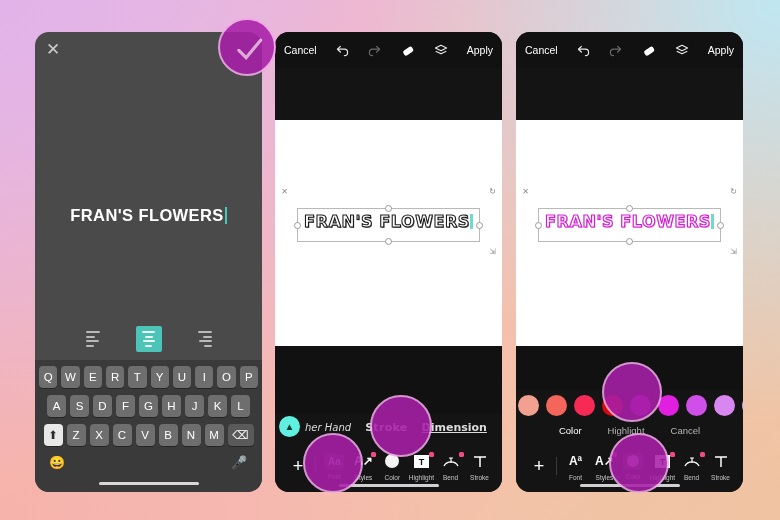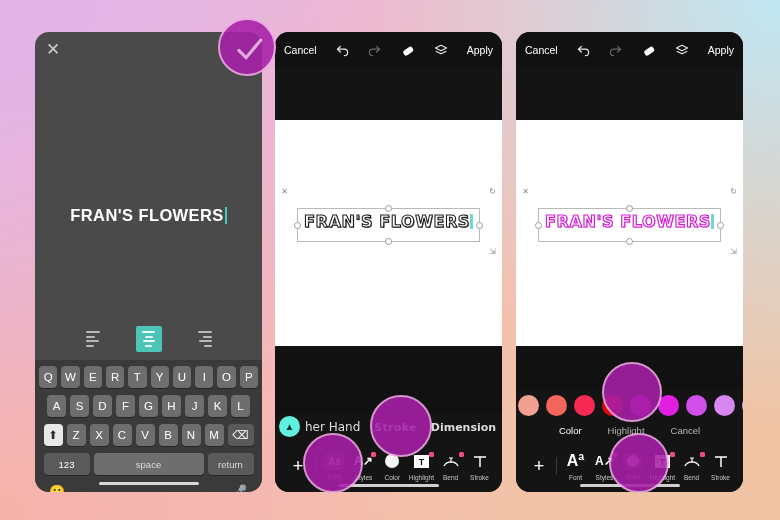--- a/index.html
+++ b/index.html
@@ -226,23 +226,23 @@
     display: flex;
     align-items: center;
     gap: 14px;
     padding-left: 30px;
     overflow: hidden;
     color: #dcdcdc;
     font-size: 11px;
     white-space: nowrap;
   }
   .font-strip span { font-family: "DejaVu Sans", sans-serif; }
-  .fn-1 { font-size: 12px; }
+  .fn-1 { font-style: italic; font-size: 10px; }
   .fn-2 { font-weight: 700; letter-spacing:.3px;}
-  .fn-3 { font-weight: 700; }
+  .fn-3 { font-weight: 700; text-decoration: underline; }
   .fn-4 { font-weight: 800; letter-spacing: .5px; }
   .chev-btn {
     position: absolute;
     left: 4px; top: 2px;
     width: 21px; height: 21px;
     border-radius: 50%;
     background: #5ff0e0;
     display:flex; align-items:center; justify-content:center;
     color:#0e3a36; font-size:10px;
   }
@@ -366,25 +366,20 @@
       <div class="key shift">⬆</div>
       <div class="key">Z</div>
       <div class="key">X</div>
       <div class="key">C</div>
       <div class="key">V</div>
       <div class="key">B</div>
       <div class="key">N</div>
       <div class="key">M</div>
       <div class="key wide">⌫</div>
     </div>
-    <div class="kbd-row">
-      <div class="key num">123</div>
-      <div class="key space">space</div>
-      <div class="key ret">return</div>
-    </div>
     <div class="kbd-bottom">
       <span>😀</span>
       <span>🎤</span>
     </div>
   </div>
 
   <div class="home-ind"></div>
 </div>
 
 <div class="tap-circle" style="left:218px; top:18px; width:58px; height:58px;">
@@ -561,21 +556,21 @@
       <span class="on">Color</span>
       <span>Highlight</span>
       <span>Cancel</span>
     </div>
 
     <div class="tools">
       <div class="plus">+</div>
       <div class="divider"></div>
 
       <div class="tool">
-        <span class="ti" style="font-weight:700;font-size:16px;">Aª</span>
+        <span class="ti" style="font-weight:700;font-size:12px;">Aª</span>
         <span class="tl">Font</span>
       </div>
 
       <div class="tool">
         <span class="badge"></span>
         <span class="ti" style="font-weight:700;font-size:12px;">A↗</span>
         <span class="tl">Styles</span>
       </div>
 
       <div class="tool active">

